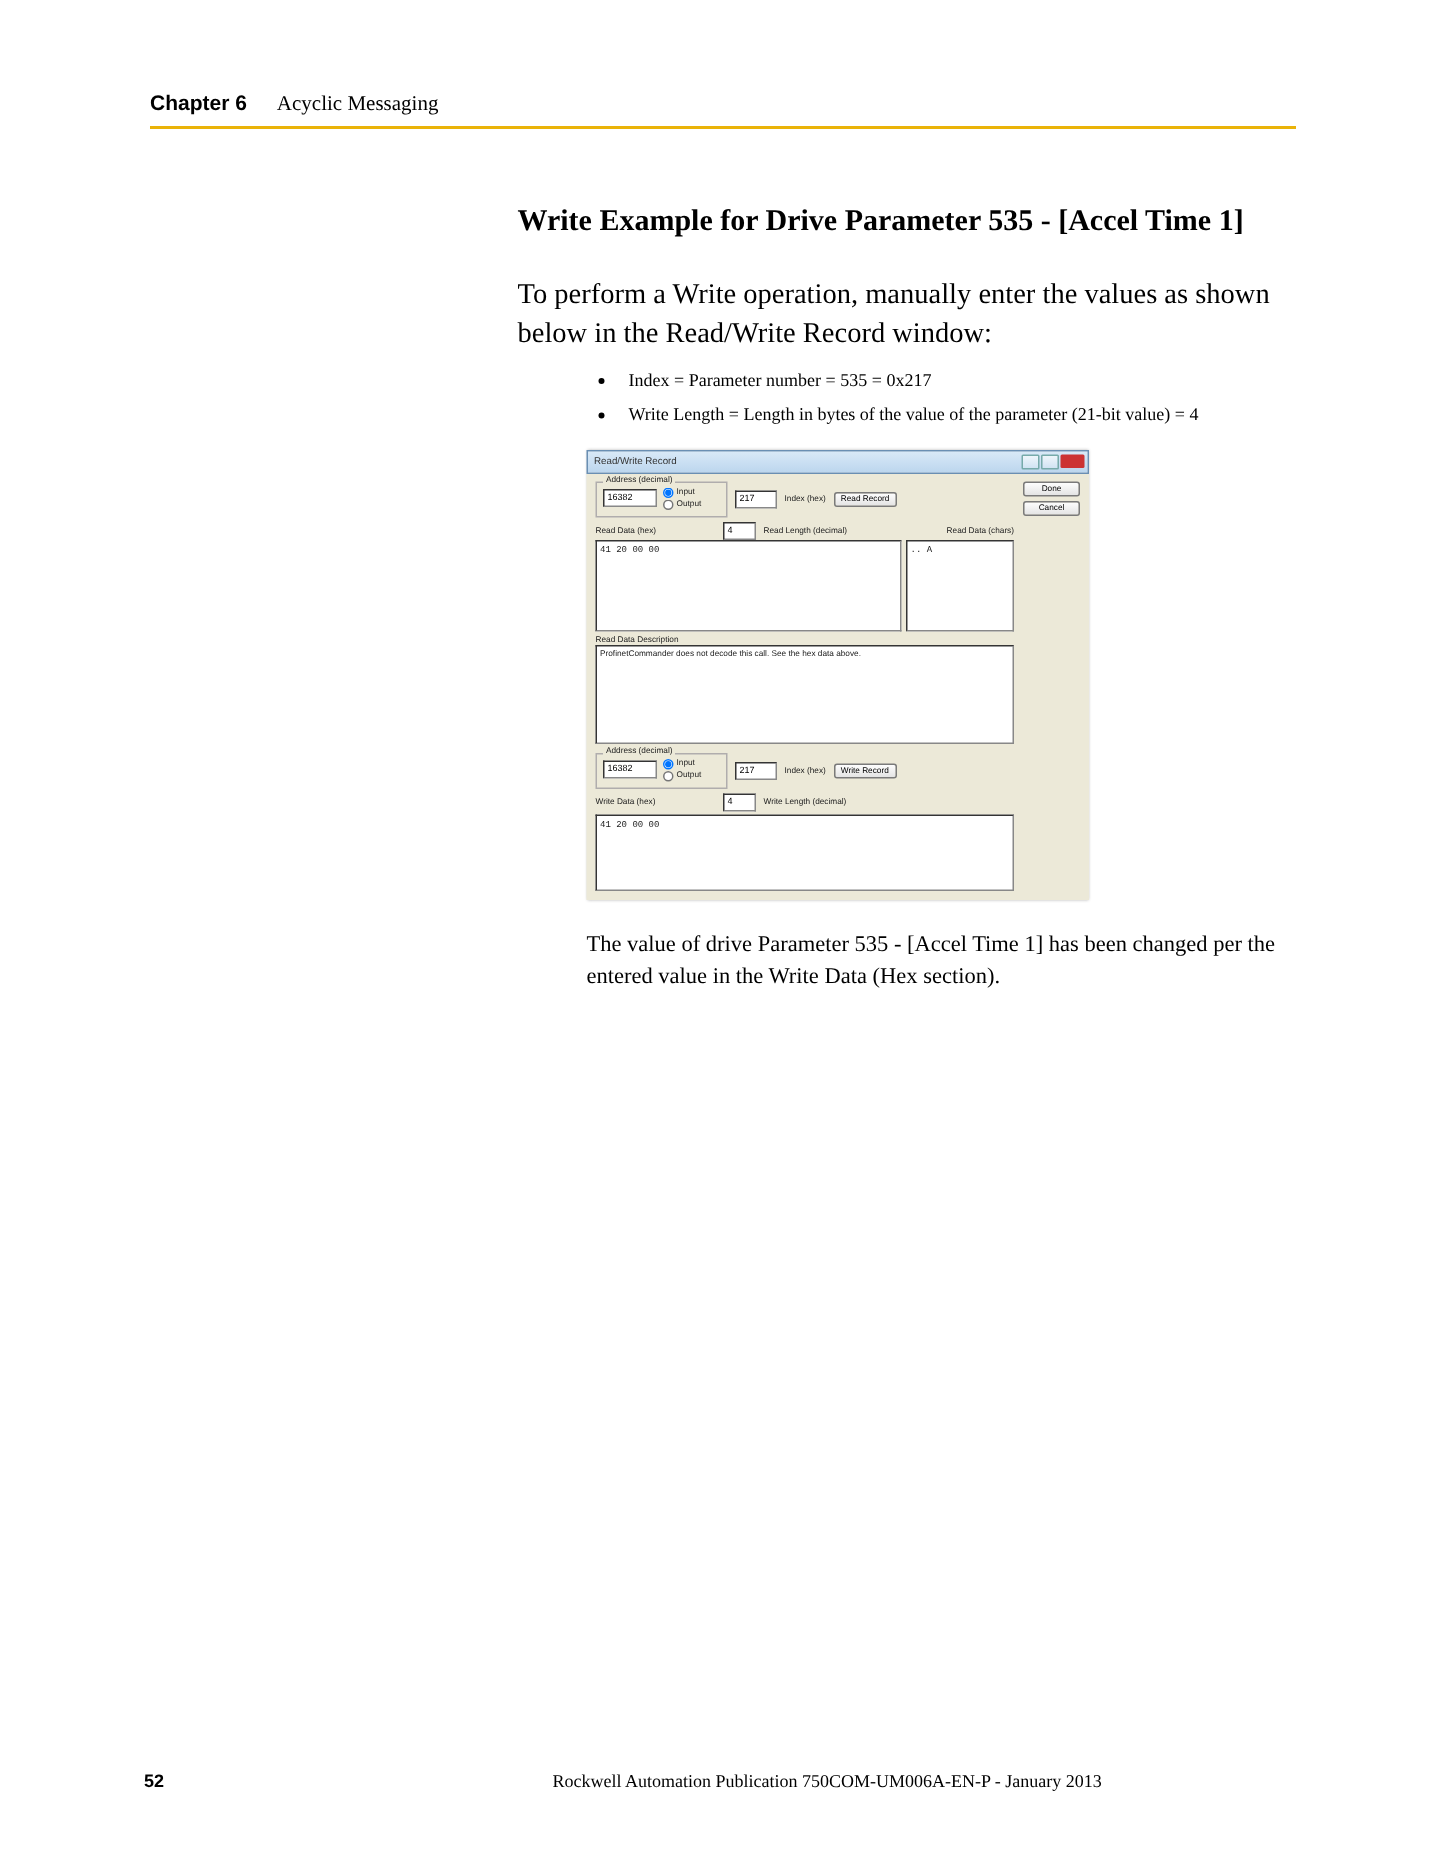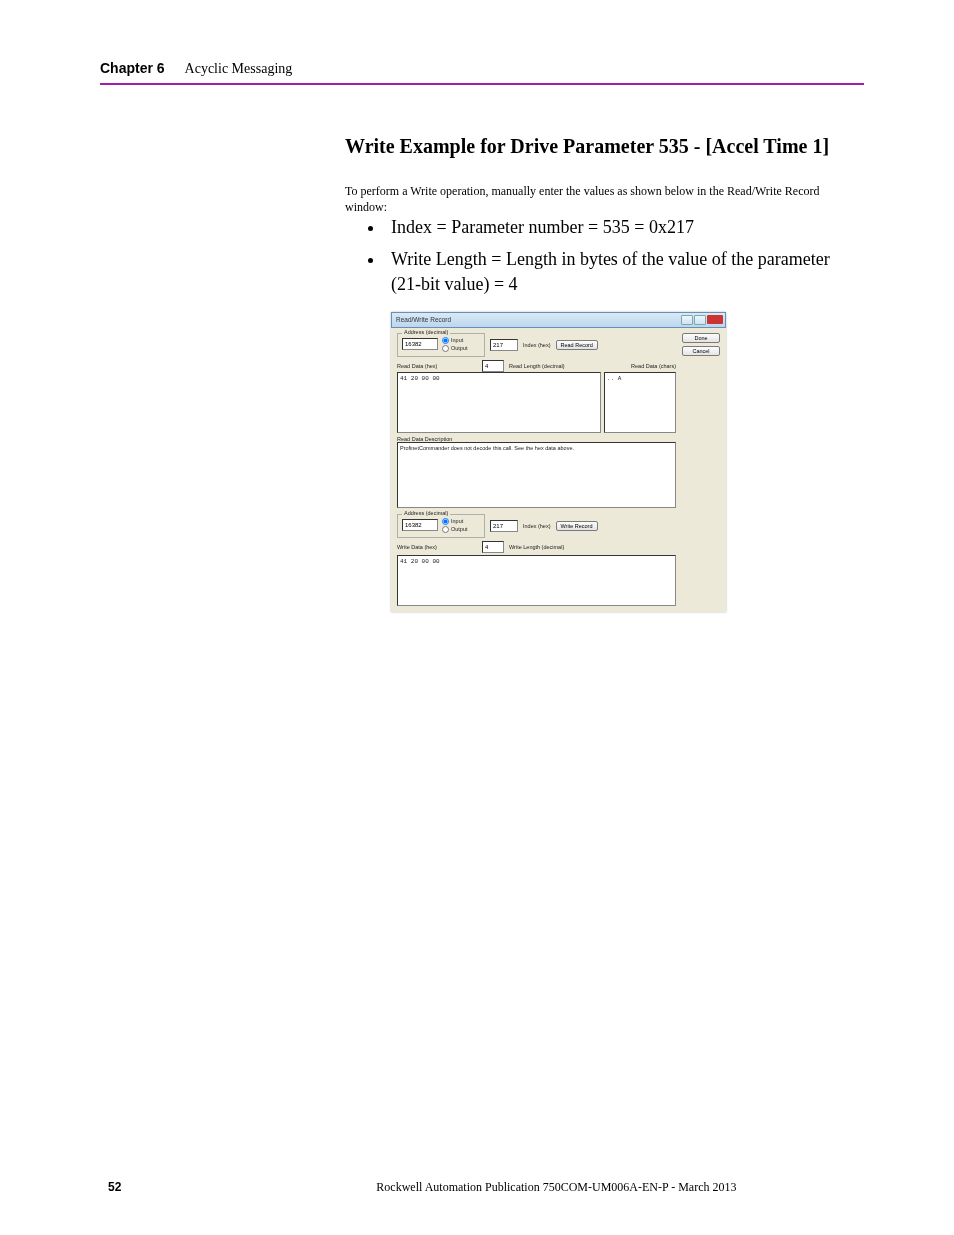--- a/index.html
+++ b/index.html
@@ -14,36 +14,36 @@
     padding: 60px 90px 40px 100px;
     box-sizing: border-box;
     width: 954px;
     height: 1235px;
     position: relative;
   }
   .header-line {
     display: flex;
     align-items: baseline;
     gap: 20px;
-    border-bottom: 2px solid #a21caf;
+    border-bottom: 2px solid #eab308;
     padding-bottom: 6px;
     margin-bottom: 50px;
   }
   .chapter-label { font-family: Arial, sans-serif; font-weight: bold; font-size: 14px; }
   .chapter-title { font-family: Liberation Serif, serif; font-size: 14px; }
   .content { margin-left: 245px; }
   .section-heading {
     font-family: Liberation Serif, serif;
     font-weight: bold;
     font-size: 20px;
     margin-bottom: 25px;
   }
-  .body-text { font-size: 12px; line-height: 1.35; }
+  .body-text { font-size: 19px; line-height: 1.35; margin-bottom: 10px; }
   ul.bullets { margin: 0 0 15px 0; padding-left: 40px; }
-  ul.bullets li { font-size: 18px; line-height: 1.4; margin-bottom: 6px; padding-left: 6px; }
+  ul.bullets li { font-size: 12px; line-height: 1.4; margin-bottom: 6px; padding-left: 6px; margin-left: 28px; }
   ol.steps { margin: 0 0 10px 0; padding-left: 40px; }
   ol.steps li { font-size: 15px; line-height: 1.4; margin-bottom: 10px; padding-left: 6px; }
   ol.steps li::marker { font-weight: bold; font-family: Arial, sans-serif; }
   .step-indent { margin-left: 46px; font-size: 15px; line-height: 1.4; margin-bottom: 10px; }
 
   
   .dialog-wrap { margin: 10px 0 20px 46px; width: 335px; box-shadow: 0 0 2px rgba(0,0,0,.3); font-family: Tahoma, Arial, sans-serif; }
   .titlebar {
     height: 14px;
     background: linear-gradient(#d9e9f7,#bcd6ee);
@@ -62,21 +62,21 @@
   .radio-col label { display:flex; align-items:center; gap:2px; }
   .radio-col input { margin:0; width:7px; height:7px; }
   .lbl { font-size:5.5px; }
   .btn { background: linear-gradient(#fdfdfd,#e4e4e4); border:1px solid #7a7a7a; font-size:5.5px; padding:1px 4px; border-radius:2px; }
   .row { display:flex; align-items:center; gap:5px; margin-top:3px;}
   .textarea { background:#fff; border:1px inset #888; height:55px; font-size:6px; font-family: 'Courier New', monospace; padding:2px; }
   .textarea.small { height: 45px; margin-top:2px;}
   .desc-box { background:#fff; border:1px inset #888; height:60px; font-size:5.5px; padding:2px; }
   .side-btns { display:flex; flex-direction:column; gap:3px; }
   .footer {
-    position: absolute; bottom: 40px; left: 108px; right: 90px;
+    position: absolute; bottom: 40px; left: 96px; right: 90px;
     display: flex; align-items: baseline; font-size: 12px; font-family: Arial, sans-serif;
   }
   .footer .pnum { font-weight: bold; margin-right: auto; }
   .footer .pub { font-family: Georgia, serif; margin: 0 auto; font-size: 12px; }
 </style>
 </head>
 <body>
 
 <div class="page">
 
@@ -175,19 +175,20 @@
           </div>
 
           <div class="side-btns">
             <button class="btn" style="width:38px">Done</button>
             <button class="btn" style="width:38px">Cancel</button>
           </div>
         </div>
       </div>
     </div>
 
+    <div class="step-indent">The value of drive Parameter 535 - [Accel Time 1] has been changed per the entered value in the Write Data (Hex section).</div>
   </div>
 
   <div class="footer">
     <span class="pnum">52</span>
-    <span class="pub">Rockwell Automation Publication 750COM-UM006A-EN-P - March 2013</span>
+    <span class="pub">Rockwell Automation Publication 750COM-UM006A-EN-P - January 2013</span>
   </div>
 </div>
 
 </body></html>

